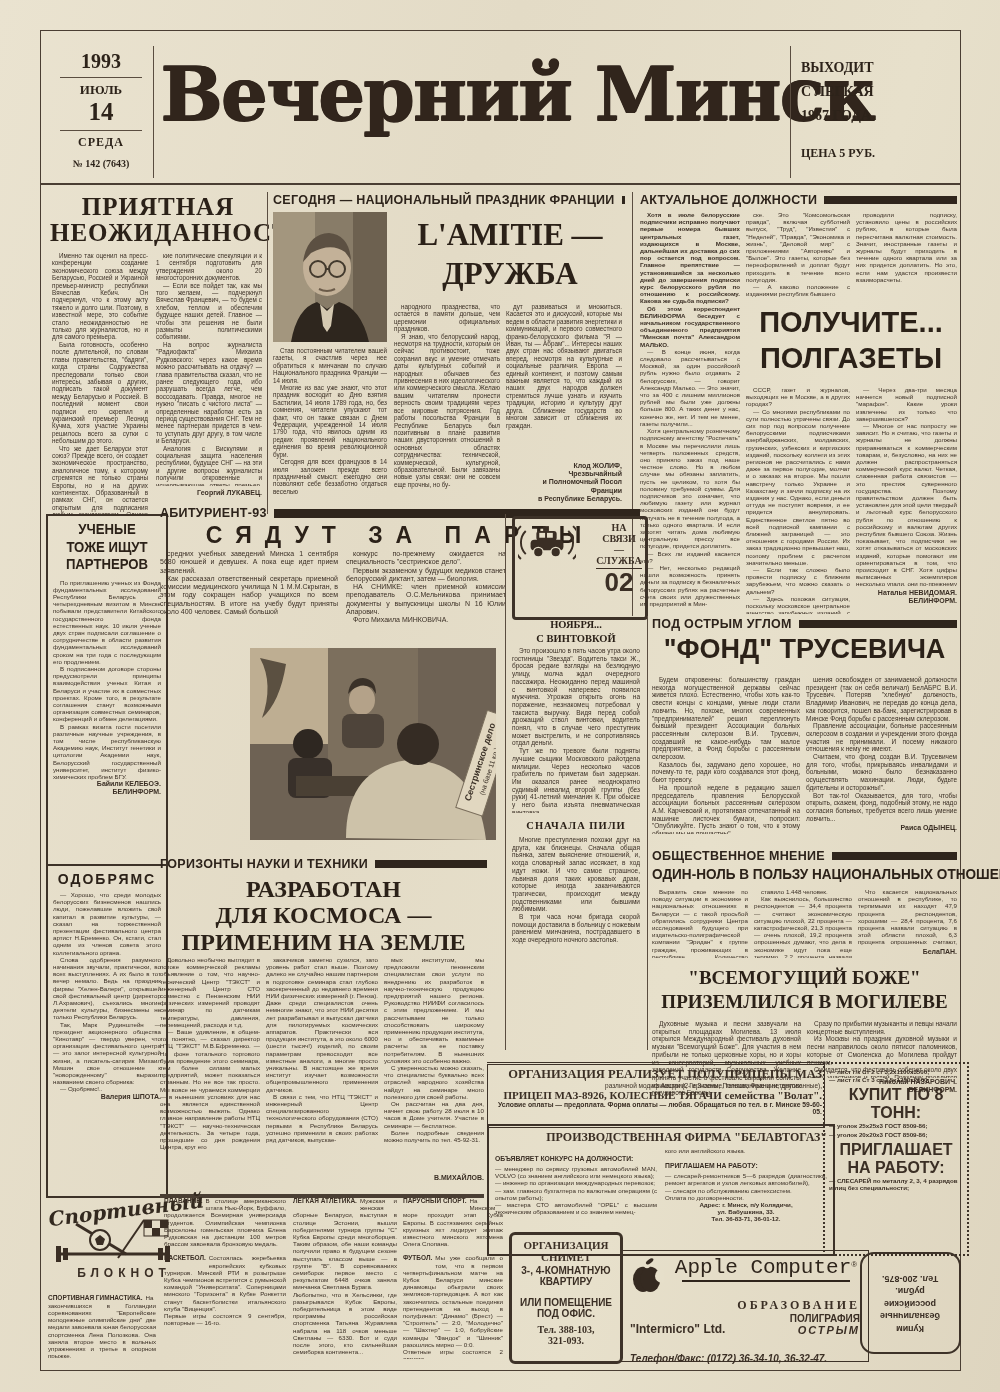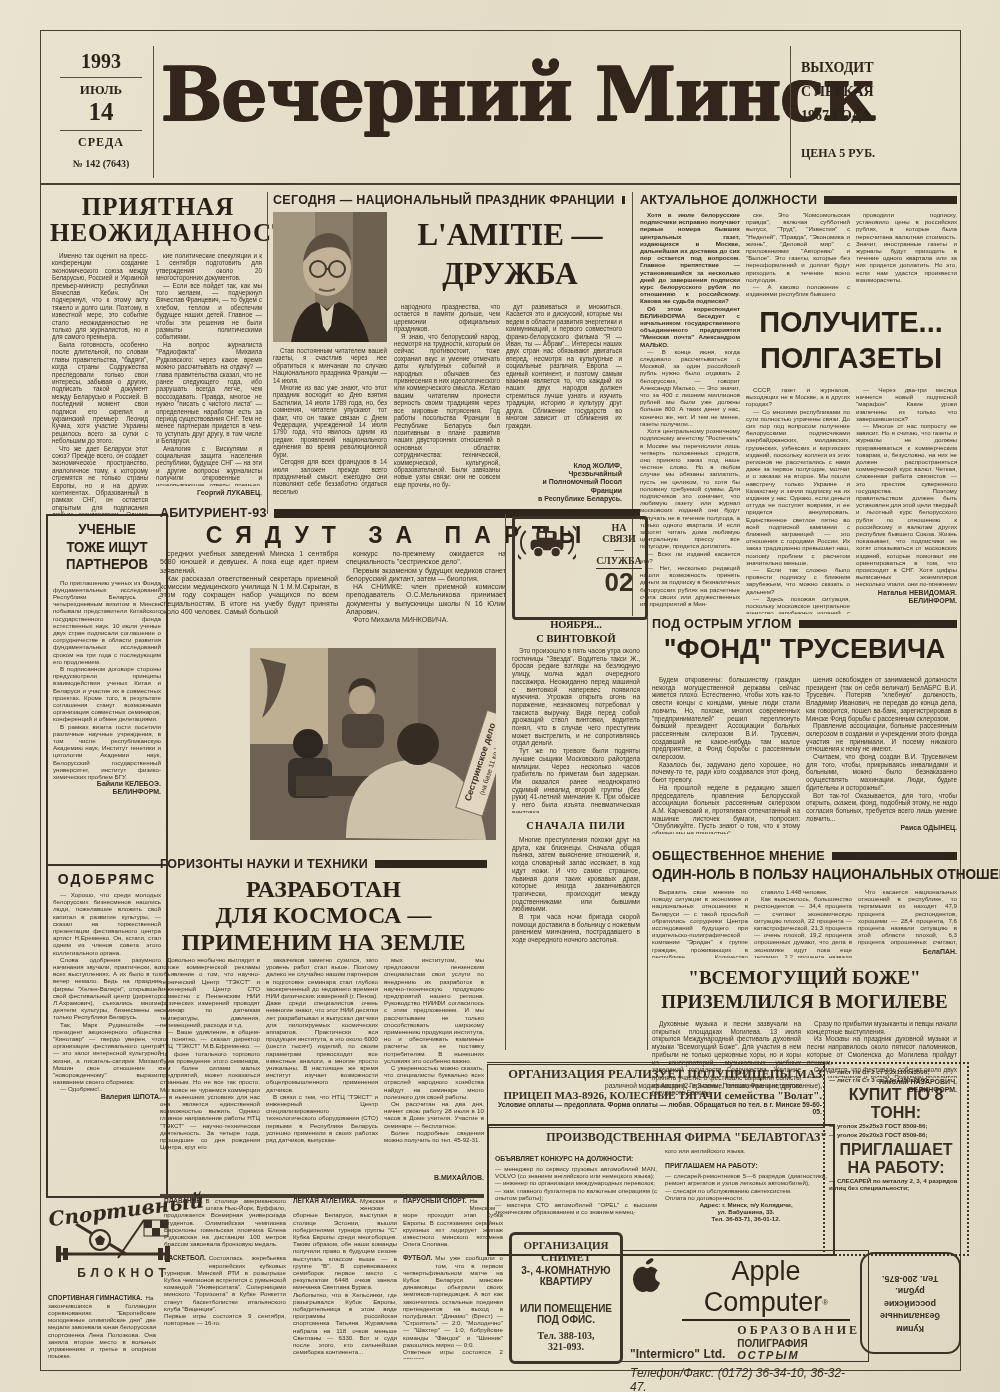--- a/index.html
+++ b/index.html
@@ -446,49 +446,49 @@
           <p>Ответные игры состоятся 2 августа.</p>
         </div>
       </div>
   </div>
 
   <div class="abs box" style="left:509px;top:1232px;width:100px;height:118px;border-width:3px;border-radius:6px;padding:4px;text-align:center">
     <div class="pre" style="font-family:'Liberation Serif',serif;font-weight:bold;font-size:11px">ОРГАНИЗАЦИЯ
 СНИМЕТ</div>
     <div class="pre" style="font-weight:bold;font-size:10px;margin-top:2px">3-, 4-КОМНАТНУЮ
 КВАРТИРУ</div>
-    <div class="pre" style="font-weight:bold;font-size:10px;margin-top:16px">ИЛИ ПОМЕЩЕНИЕ
+    <div class="pre" style="font-weight:bold;font-size:10px;margin-top:10px">ИЛИ ПОМЕЩЕНИЕ
 ПОД ОФИС.</div>
     <div class="pre" style="font-family:'Liberation Serif',serif;font-weight:bold;font-size:10px;margin-top:5px">Тел. 388-103,
 321-093.</div>
   </div>
 
   <div class="abs box" style="left:621px;top:1250px;width:230px;height:100px;border-width:1.5px;padding:5px 8px">
     <div style="display:flex;align-items:flex-start;gap:8px">
       <svg width="34" height="40" viewBox="0 0 100 120">
         <ellipse cx="38" cy="70" rx="30" ry="38" fill="#352a21"></ellipse>
         <ellipse cx="60" cy="70" rx="30" ry="38" fill="#352a21"></ellipse>
         <circle cx="94" cy="60" r="20" fill="#e6dfca"></circle>
         <circle cx="50" cy="28" r="9" fill="#e6dfca"></circle>
         <ellipse cx="58" cy="16" rx="13" ry="6" fill="#352a21" transform="rotate(-35 58 16)"></ellipse>
       </svg>
       <div style="flex:1;text-align:center">
-        <span style="font-family:Liberation Sans, sans-serif;font-size:27px;color:#2e241b">Apple Computer</span><sup style="font-size:8px">®</sup>
+        <span style="font-family:Liberation Mono, monospace;font-size:21px;color:#2e241b">Apple Computer</span><sup style="font-size:8px">®</sup>
         <div style="height:1.5px;background:#2e241b;margin:1px 10px 0"></div>
       </div>
     </div>
     <div style="display:flex;justify-content:space-between;align-items:flex-end;margin-top:2px">
       <div style="font-weight:bold;font-size:12px">"Intermicro" Ltd.</div>
-      <div style="">
+      <div style="text-align:right">
         <div style="font-family:'Liberation Serif',serif;font-weight:bold;font-size:12px;letter-spacing:3px">ОБРАЗОВАНИЕ</div>
         <div style="font-weight:bold;font-size:10px">ПОЛИГРАФИЯ</div>
         <div style="font-weight:bold;font-style:italic;font-size:11px;letter-spacing:2px">ОСТРЫМ</div>
       </div>
     </div>
-    <div style="font-style:italic;font-weight:normal;font-size:12px;margin-top:5px">Телефон/Факс: (0172) 36-34-10, 36-32-47.</div>
+    <div style="font-style:italic;font-weight:bold;font-size:10px;margin-top:17px">Телефон/Факс: (0172) 36-34-10, 36-32-47.</div>
   </div>
 
   <div class="abs box" style="left:860px;top:1252px;width:97px;height:98px;border-width:2px;border-radius:14px;display:flex;align-items:center;justify-content:center">
     <div class="pre" style="transform:rotate(180deg);text-align:center;font-weight:bold;font-size:9px;line-height:1.4">Купим
 безналичные
 российские
 рубли.
 Тел. 200-875.</div>
   </div>
 

